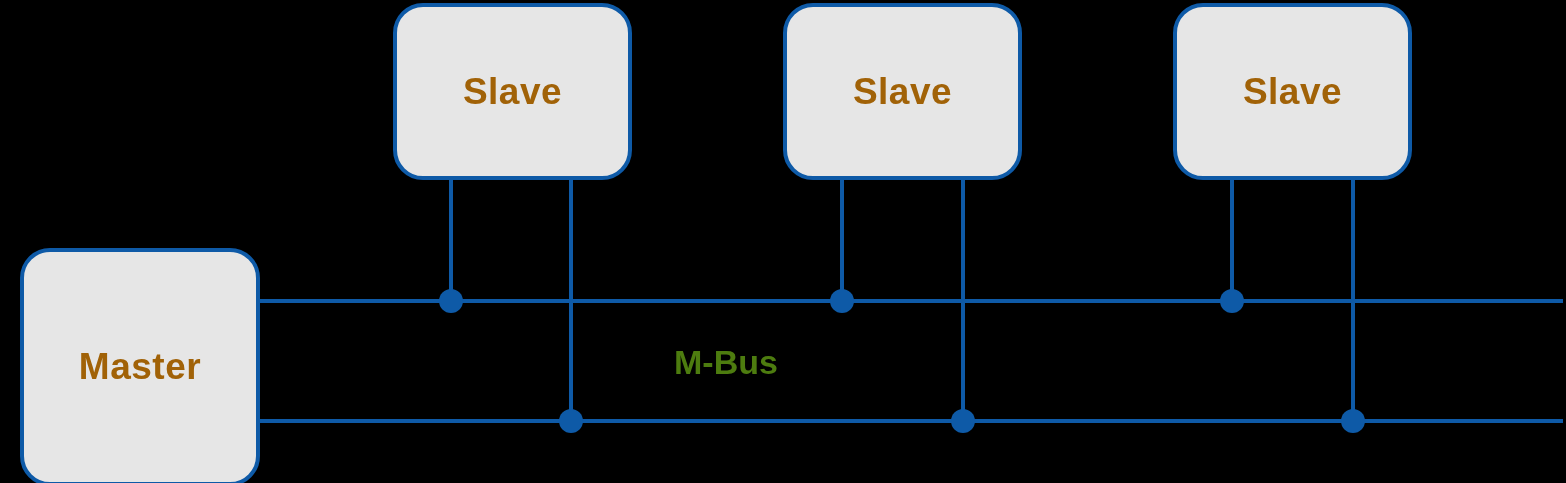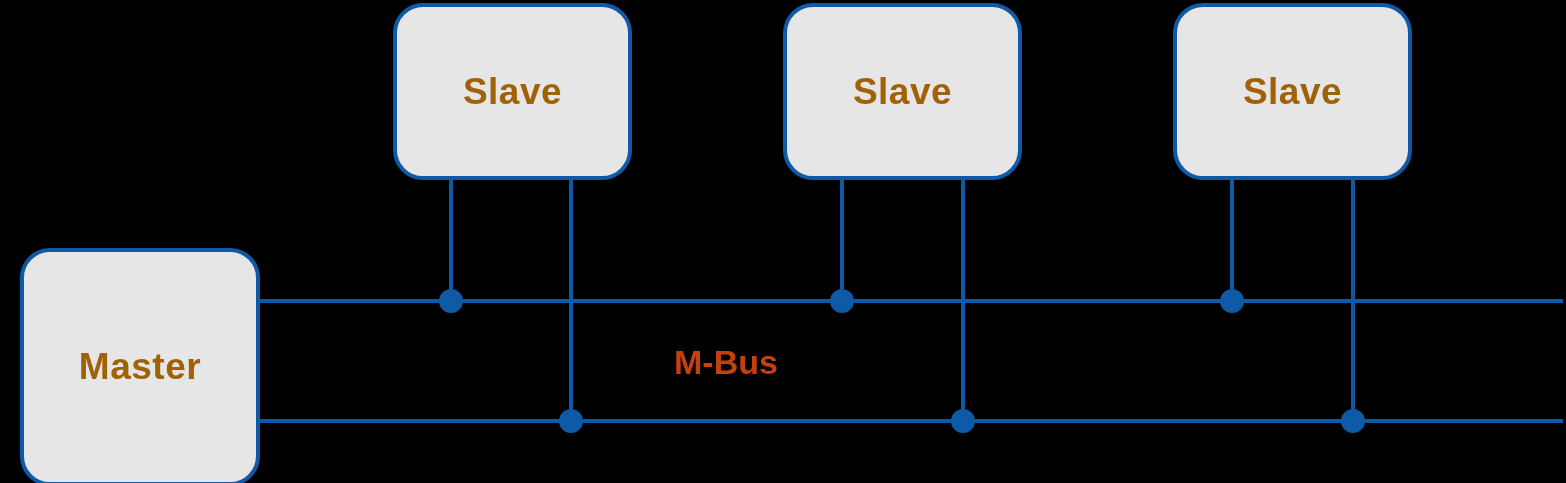--- a/index.html
+++ b/index.html
@@ -71,21 +71,21 @@
   .d1b { left: 559px;  top: 409px; }
   .d2b { left: 951px;  top: 409px; }
   .d3b { left: 1341px; top: 409px; }
 
   .bus-label {
     position: absolute;
     left: 646px;
     top: 343px;
     width: 160px;
     text-align: center;
-    color: #c2410c;
+    color: #4d7c0f;
     font-size: 34px;
     font-weight: bold;
   }
 </style>
 </head>
 <body>
 
 <div class="canvas">
 
   <div class="hline bus-top"></div>

